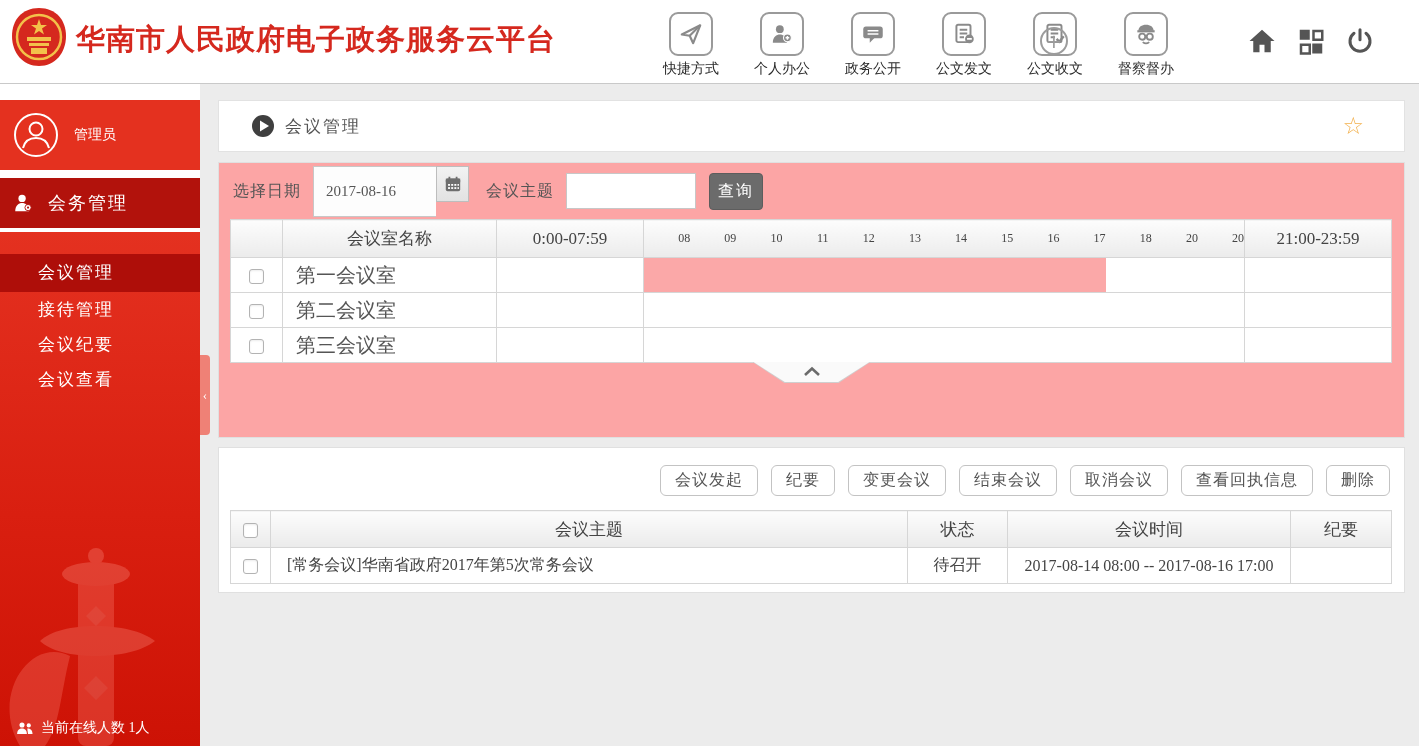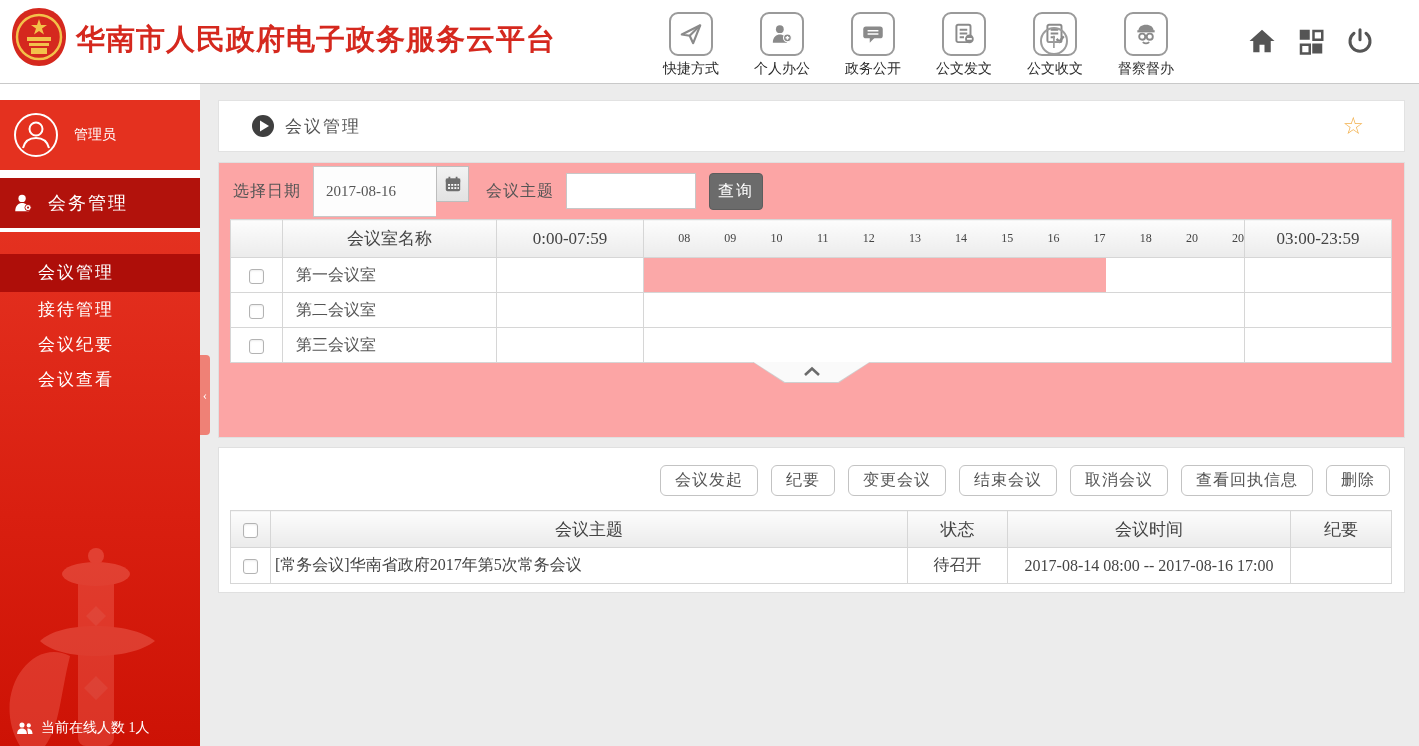--- a/index.html
+++ b/index.html
@@ -45,21 +45,21 @@
   .date-wrap { display:flex; margin-left:12px; }
   .date-input { width:123px; height:51px; border:1px solid #c7c7c7; border-right:none; background:#fdfdfd; font-size:15px; color:#555; padding-left:12px; font-family:"Liberation Serif",serif; }
   .cal-btn { width:33px; height:36px; border:1px solid #bdbdbd; background:linear-gradient(#f2f2f2,#e2e2e2); display:flex; align-items:center; justify-content:center; cursor:pointer; }
   .topic-label { margin-left:17px; }
   .topic-input { margin-left:12px; width:130px; height:36px; border:1px solid #c7c7c7; background:#fff; font-size:15px; color:#555; padding-left:10px; font-family:"Liberation Serif",serif; }
   .search-btn { margin-left:13px; width:54px; height:37px; background:#6b6b6b; border:1px solid #5d5d5d; border-radius:4px; color:#fff; font-size:16px; letter-spacing:2px; cursor:pointer; font-family:Liberation Sans, sans-serif; }
 
   table.sched { border-collapse:collapse; margin:0 11px; width:1161px; table-layout:fixed; }
   table.sched th, table.sched td { border:1px solid #d6d6d6; }
   table.sched thead th { height:38px; background:linear-gradient(#fdfdfd,#ebebeb); font-size:17px; font-weight:normal; color:#444; }
-  table.sched tbody td { height:35px; font-size:16px; color:#555; background:#fff;margin-left:22px; }
+  table.sched tbody td { height:35px; font-size:20px; color:#555; background:#fff;margin-left:22px; }
   table.sched td.room { padding-left:13px; }
   .hours-row { display:flex; }
   .hours-row span { flex:1; text-align:right; font-size:12px; color:#444; }
   td.hours-cell { position:relative; padding:0; }
   .busy-bar { position:absolute; left:0; top:0; bottom:0; width:76.923%; background:#fba8a8; }
   tr.hl td { background:#fdfbdc; }
   td.cbcell { text-align:center; }
   .cb { display:inline-block; width:15px; height:15px; border:1px solid #b3b3b3; border-radius:3px; background:#fff; box-shadow:inset 0 1px 2px rgba(0,0,0,.08); vertical-align:middle; cursor:pointer; }
 
   .trap { position:relative; width:118px; height:21px; margin:-1px auto 0 auto; }
@@ -68,21 +68,21 @@
   .trap svg { position:absolute; left:50%; top:4px; transform:translateX(-50%); }
 
   .panel2 { position:absolute; left:218px; top:447px; width:1187px; height:146px; background:#fff; border:1px solid #e0e0e0; }
   .actions-row { display:flex; justify-content:flex-end; gap:13px; padding:17px 14px 0 0; }
   .act-btn { height:31px; padding:0 14px; background:#fff; border:1px solid #c3c3c3; border-radius:6px; font-size:16px; color:#555; letter-spacing:1px; cursor:pointer; font-family:"Liberation Serif",serif; }
 
   table.meet { border-collapse:collapse; margin:14px 11px 0 11px; width:1161px; table-layout:fixed; }
   table.meet th, table.meet td { border:1px solid #d6d6d6; }
   table.meet thead th { height:37px; background:linear-gradient(#fdfdfd,#ebebeb); font-size:17px; font-weight:normal; color:#444; }
   table.meet tbody td { height:36px; font-size:16px; color:#444; background:#fff; text-align:center; }
-  table.meet td.topic { text-align:left; padding-left:4px; }
+  table.meet td.topic { text-align:left; padding-left:16px; }
 </style>
 </head>
 <body>
 
 <div class="topbar">
   <svg class="logo" viewBox="0 0 56 60">
     <path d="M28 1 C45 1 55 13 55 29 C55 46 44 59 28 59 C12 59 1 46 1 29 C1 13 11 1 28 1 Z" fill="#d5281e"></path>
     <circle cx="28" cy="30" r="22" fill="none" stroke="#f3c14a" stroke-width="2.5"></circle>
     <polygon points="28,12 30,18 36,18 31,21.5 33,27.5 28,24 23,27.5 25,21.5 20,18 26,18" fill="#f3c14a"></polygon>
     <rect x="16" y="30" width="24" height="4" fill="#f3c14a"></rect>
@@ -284,21 +284,21 @@
               <span>13</span>
               <span>14</span>
               <span>15</span>
               <span>16</span>
               <span>17</span>
               <span>18</span>
               <span>20</span>
               <span>20</span>
           </div>
         </th>
-        <th>03:00-23:59</th>
+        <th>21:00-23:59</th>
       </tr>
     </thead>
     <tbody>
       <tr class="hl">
         <td class="cbcell"><span class="cb"></span></td>
         <td class="room">第一会议室</td>
         <td></td>
         <td class="hours-cell">
             <div class="busy-bar"></div>
           </td>

